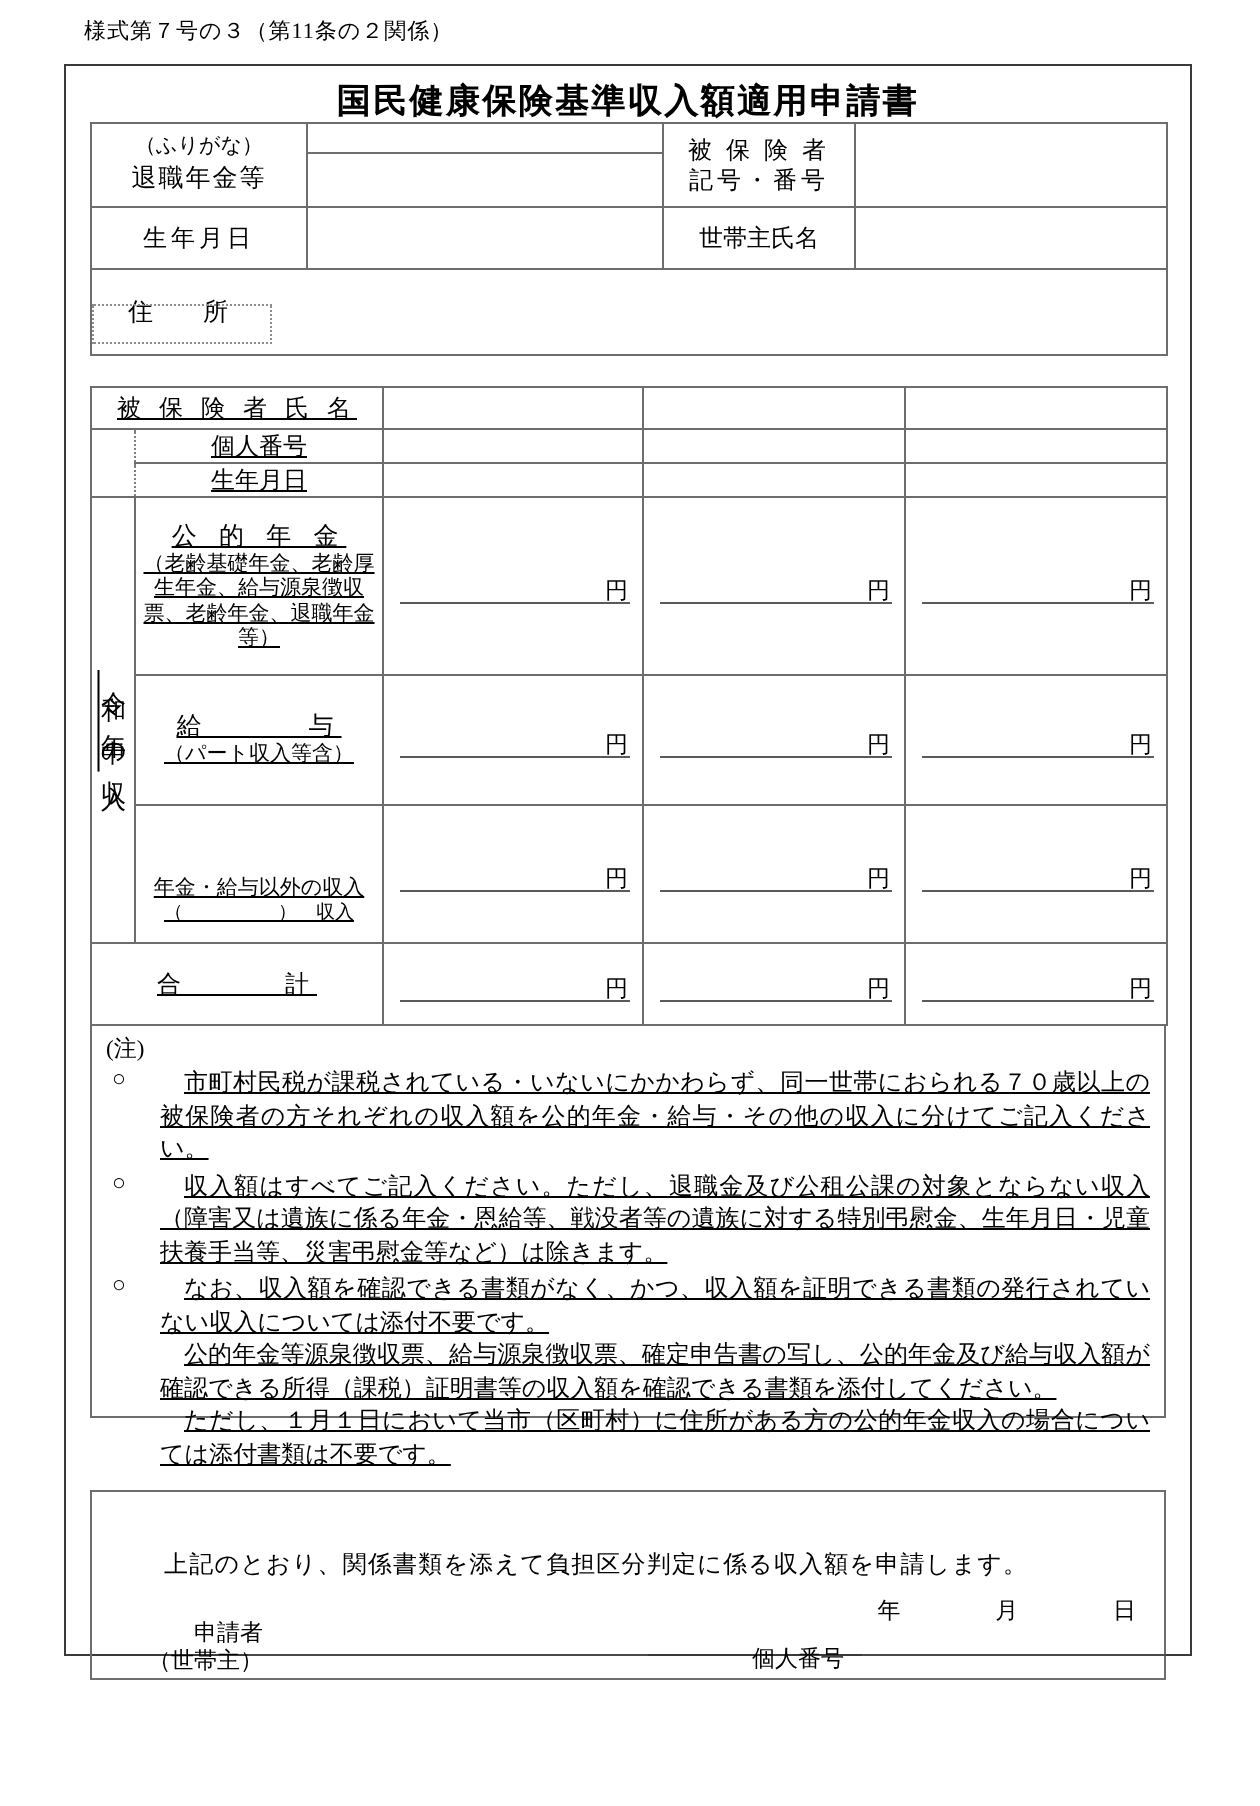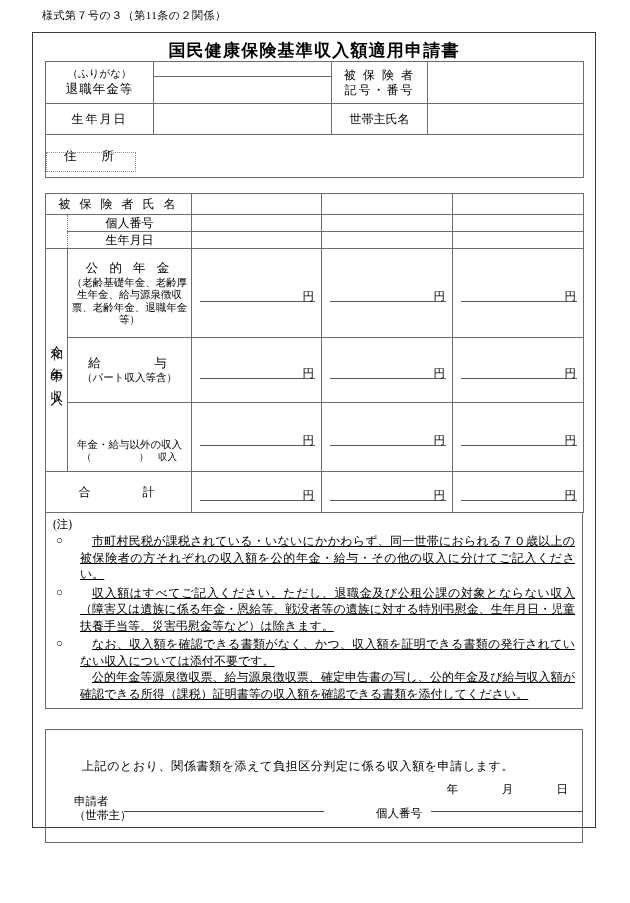--- a/index.html
+++ b/index.html
@@ -95,20 +95,21 @@
   }
 
   
   #inc-table {
     left: 12px;
     top: 160px;
     width: 538px;
   }
   #inc-table td {
     border: 1px solid #6d6d6d;
+    text-decoration: underline;
   }
   .dotted-b { border-bottom: 1px dotted #7e7e7e !important; }
   .vert-cell {
     width: 22px;
     text-align: center;
     vertical-align: middle;
     padding: 0;
   }
   .vert-text {
     writing-mode: vertical-rl;
@@ -200,50 +201,51 @@
   }
   .note-body p {
     margin: 0;
     text-indent: 12px;
   }
 
   
   #decl-box {
     position: absolute;
     left: 12px;
-    top: 696px;
+    top: 712px;
     width: 538px;
-    height: 114px;
+    height: 95px;
     border: 1px solid #6d6d6d;
     box-sizing: border-box;
     padding-left: 44px;
   }
   .decl-text {
     position: absolute;
     left: 36px;
     top: 28px;
     font-size: 12px;
     letter-spacing: 0.6px;
     white-space: nowrap;
   }
   .decl-date {
     position: absolute;
     right: 14px;
     top: 52px;
     font-size: 11.5px;
     white-space: nowrap;
+    font-family: Liberation Mono, monospace;
   }
   .decl-date span { display: inline-block; width: 52px; text-align: right; }
   .decl-applicant {
     position: absolute;
     left: 28px;
     top: 64px;
     font-size: 11.5px;
     line-height: 1.25;
-    text-align: left;
+    text-align: right;
   }
   .decl-sign-line {
     position: absolute;
     left: 78px;
     top: 81px;
     width: 200px;
     border-bottom: 1px solid #4a4a4a;
   }
   .decl-mynum-label {
     position: absolute;
@@ -429,20 +431,21 @@
       <div class="note-body">
         <p>収入額はすべてご記入ください。ただし、退職金及び公租公課の対象とならない収入（障害又は遺族に係る年金・恩給等、戦没者等の遺族に対する特別弔慰金、生年月日・児童扶養手当等、災害弔慰金等など）は除きます。</p>
       </div>
     </div>
 
     <div class="note-row">
       <div class="note-bullet">○</div>
       <div class="note-body">
         <p>なお、収入額を確認できる書類がなく、かつ、収入額を証明できる書類の発行されていない収入については添付不要です。</p>
         <p>公的年金等源泉徴収票、給与源泉徴収票、確定申告書の写し、公的年金及び給与収入額が確認できる所得（課税）証明書等の収入額を確認できる書類を添付してください。</p>
+        <p>ただし、１月１日において当市（区町村）に住所がある方の公的年金収入の場合については添付書類は不要です。</p>
       </div>
     </div>
   </div>
 
   <div id="decl-box">
     <div class="decl-text">上記のとおり、関係書類を添えて負担区分判定に係る収入額を申請します。</div>
     <div class="decl-date">
       <span>年</span>
       <span>月</span>
       <span>日</span>

